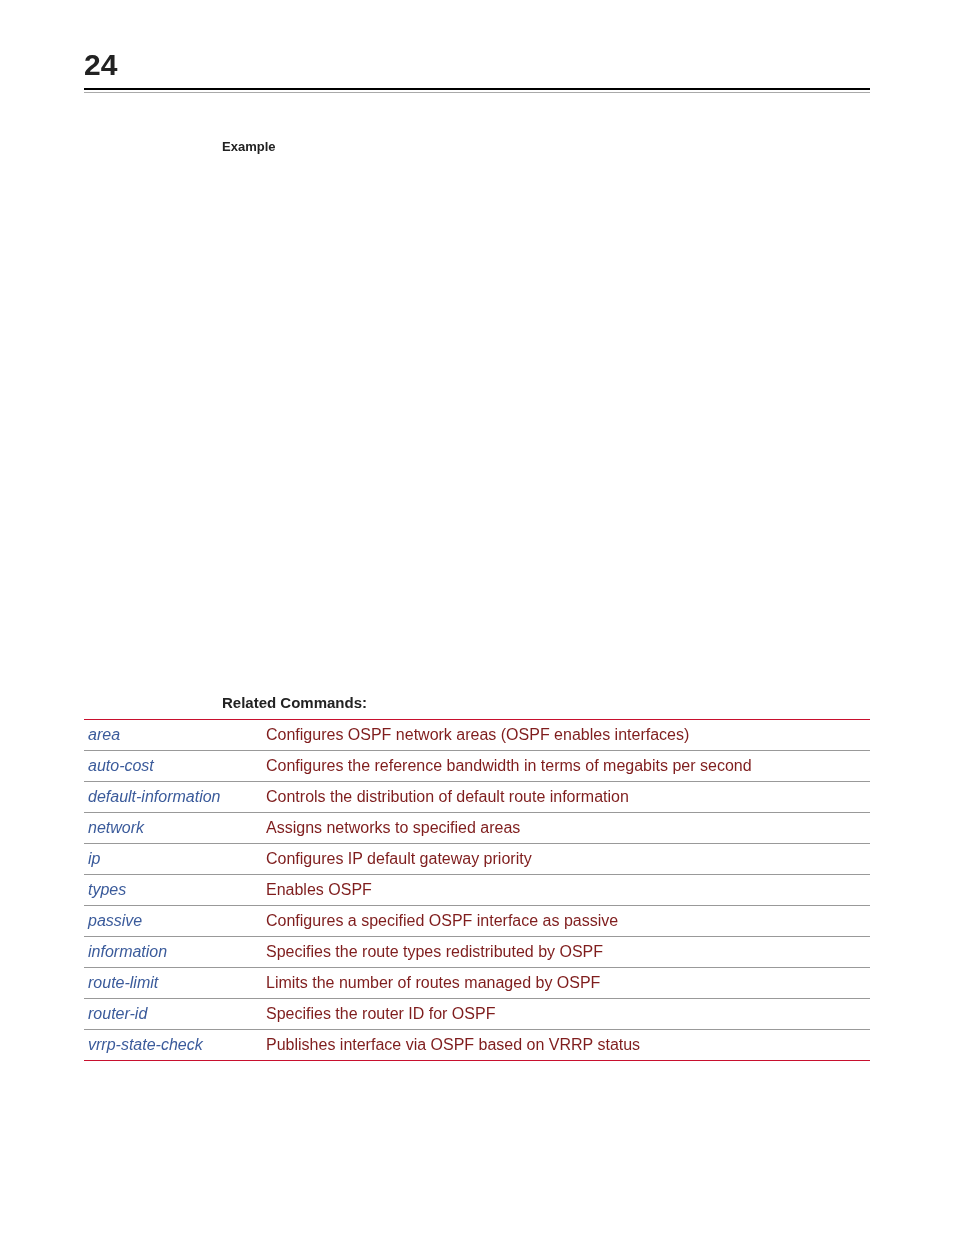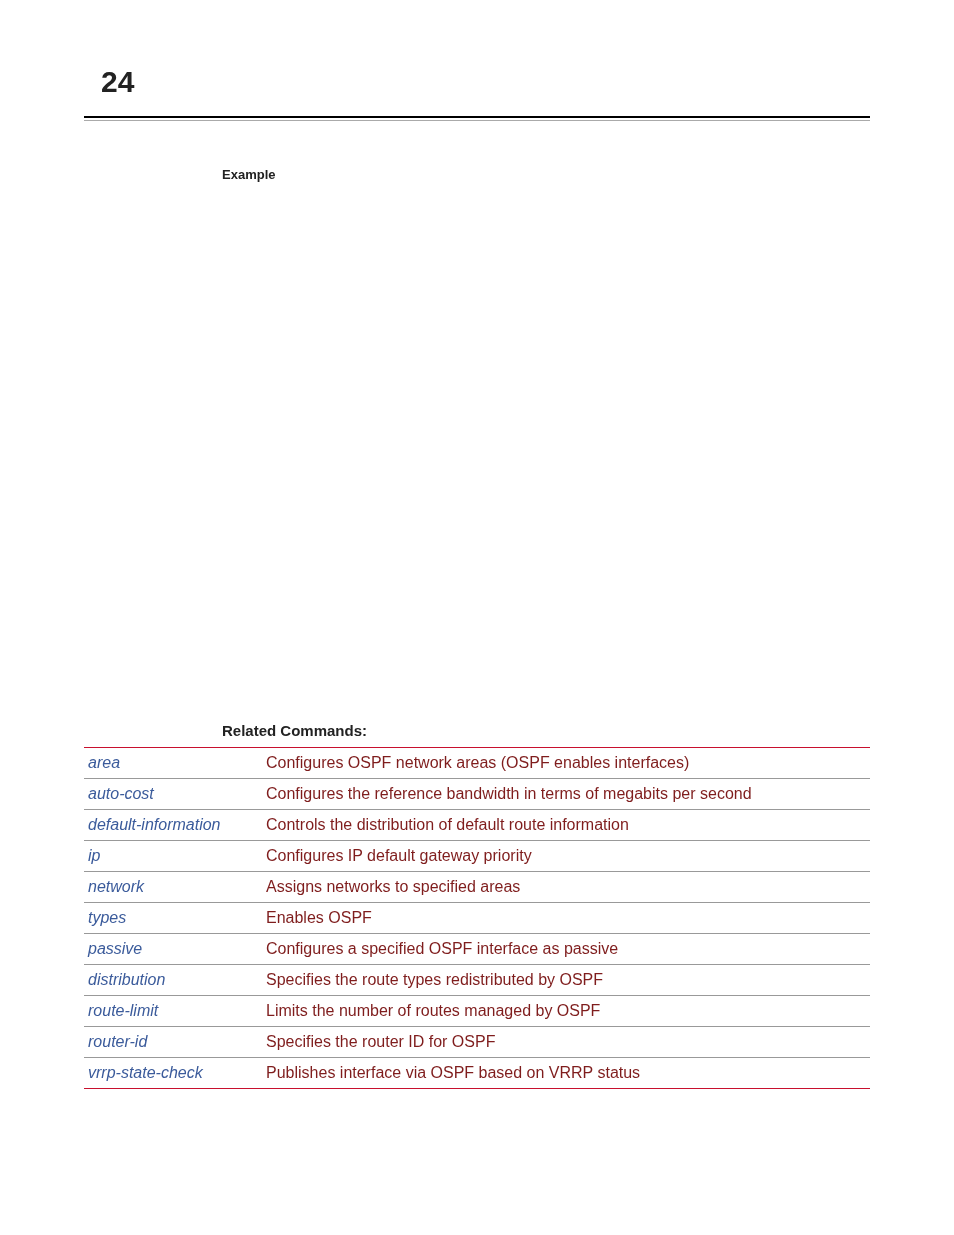--- a/index.html
+++ b/index.html
@@ -13,21 +13,21 @@
   .page {
     width: 954px;
     min-height: 1235px;
     position: relative;
     box-sizing: border-box;
     padding: 48px 84px 40px 84px;
   }
   .chapter-number {
     font-size: 30px;
     font-weight: bold;
-    margin: 17px;
+    margin: 0;
   }
   .chapter-rule1 {
     border: none;
     border-top: 2px solid #000;
     margin: 6px 0 0 0;
   }
   .chapter-rule2 {
     border: none;
     border-top: 0.5px solid #aaa;
     margin: 2px 0 0 0;
@@ -97,37 +97,37 @@
         </tr>
         <tr>
           <td class="cmd">auto-cost</td>
           <td class="desc">Configures the reference bandwidth in terms of megabits per second</td>
         </tr>
         <tr>
           <td class="cmd">default-information</td>
           <td class="desc">Controls the distribution of default route information</td>
         </tr>
         <tr>
+          <td class="cmd">network</td>
+          <td class="desc">Assigns networks to specified areas</td>
+        </tr>
+        <tr>
           <td class="cmd">ip</td>
           <td class="desc">Configures IP default gateway priority</td>
-        </tr>
-        <tr>
-          <td class="cmd">network</td>
-          <td class="desc">Assigns networks to specified areas</td>
         </tr>
         <tr>
           <td class="cmd">types</td>
           <td class="desc">Enables OSPF</td>
         </tr>
         <tr>
           <td class="cmd">passive</td>
           <td class="desc">Configures a specified OSPF interface as passive</td>
         </tr>
         <tr>
-          <td class="cmd">distribution</td>
+          <td class="cmd">information</td>
           <td class="desc">Specifies the route types redistributed by OSPF</td>
         </tr>
         <tr>
           <td class="cmd">route-limit</td>
           <td class="desc">Limits the number of routes managed by OSPF</td>
         </tr>
         <tr>
           <td class="cmd">router-id</td>
           <td class="desc">Specifies the router ID for OSPF</td>
         </tr>

